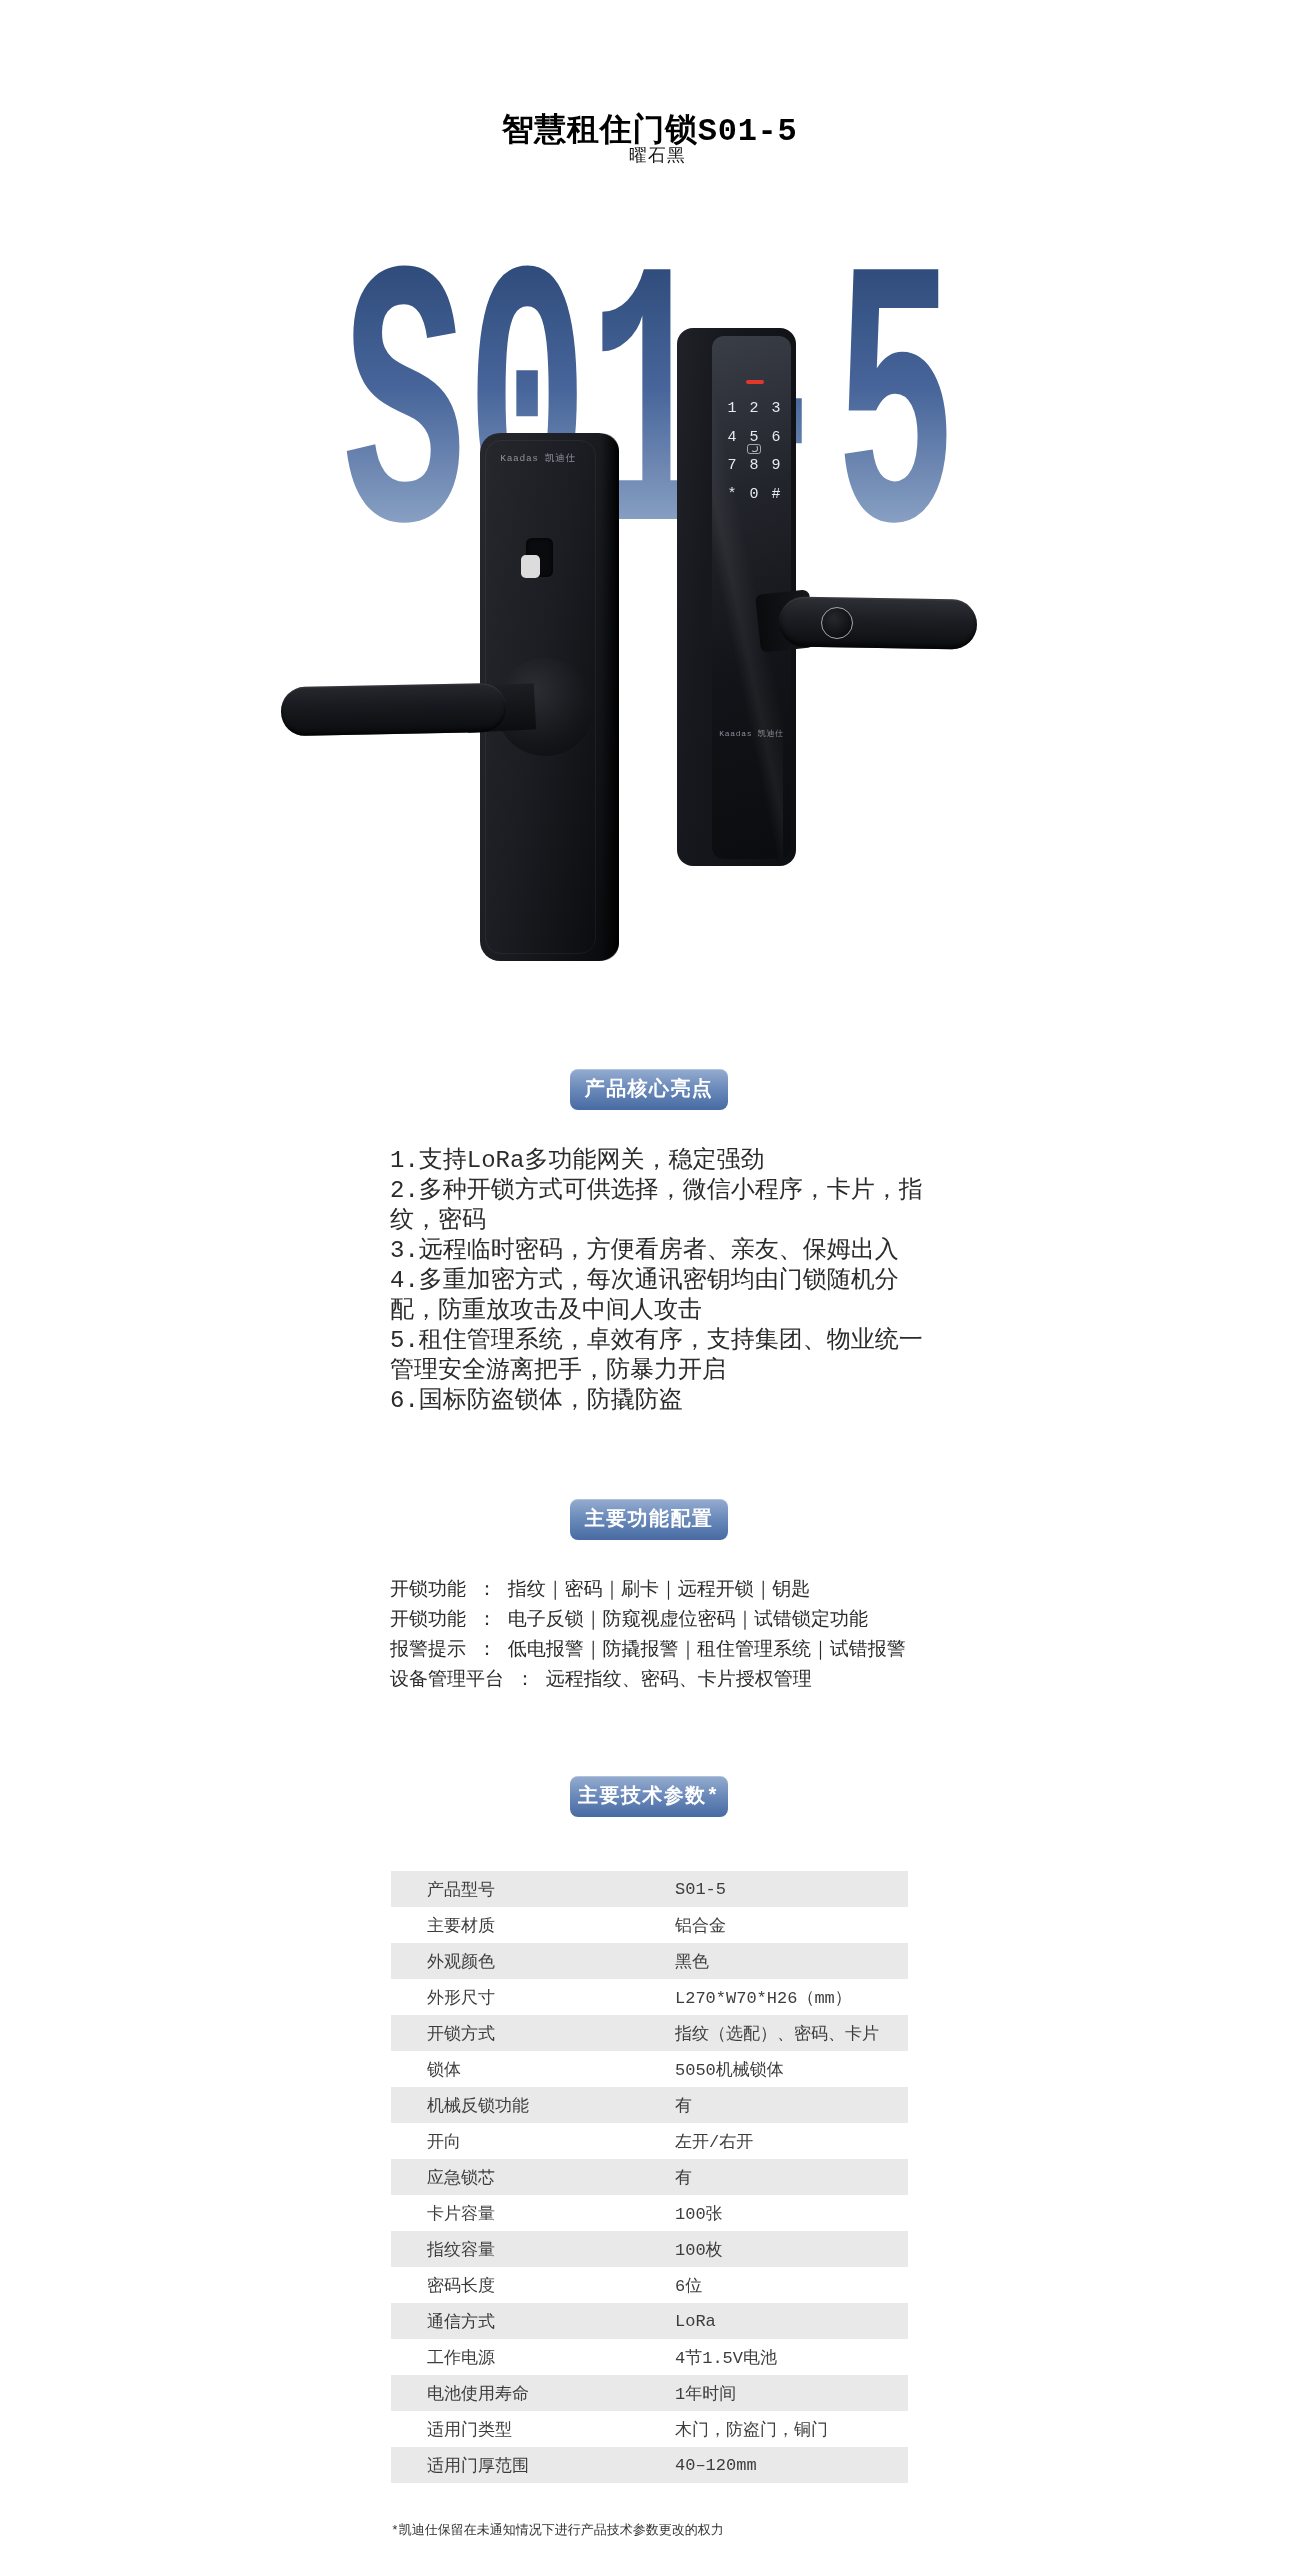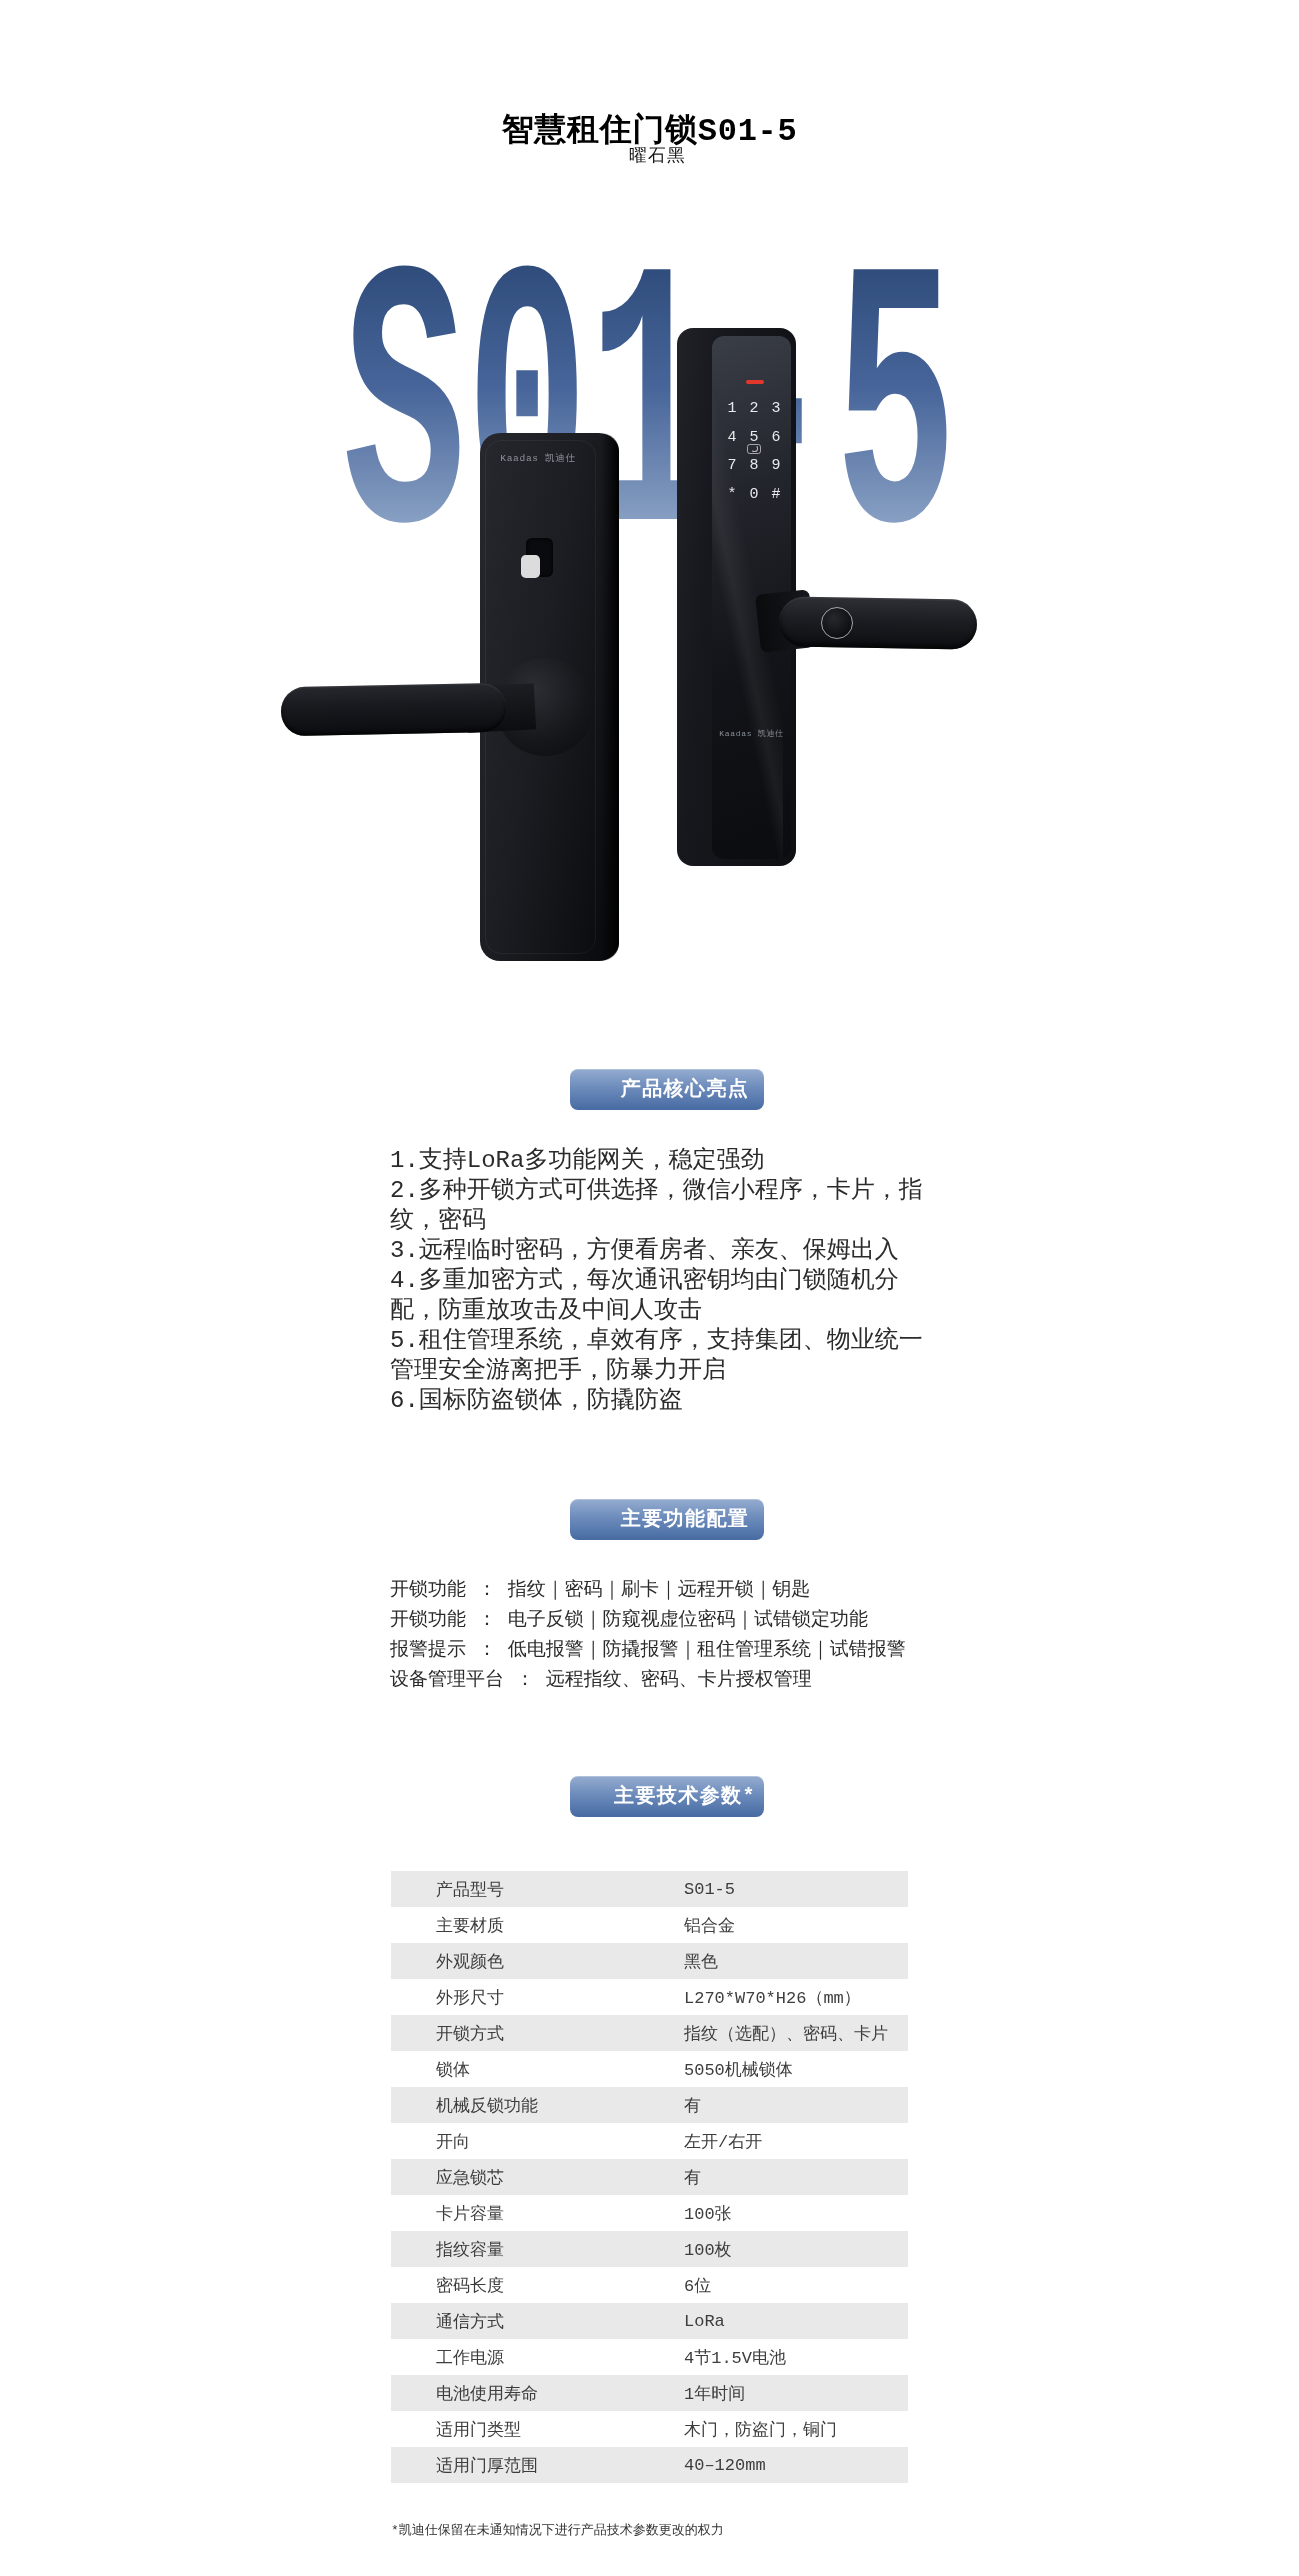--- a/index.html
+++ b/index.html
@@ -69,36 +69,36 @@
     transform:rotate(1deg);
     box-shadow:inset 0 1.4px 1.4px rgba(255,255,255,0.08),inset 0 -3.4px 5.4px rgba(0,0,0,0.7);}
   .fingerprint-ring{left:821px;top:607px;width:32px;height:32px;border-radius:50%;z-index:6;
     border:1.4px solid #a3a8ae;
     background:radial-gradient(circle at 40% 35%,#26282d,#0c0d10 75%);}
 
   
   .badge{position:absolute;left:570px;width:158px;height:41px;border-radius:8px;
     background:linear-gradient(180deg,#95accf 0%,#6d8cbc 45%,#466aa2 100%);
     box-shadow:inset 0 0.7px 0 rgba(255,255,255,0.35);
-    color:#fff;font-size:20px;font-weight:700;text-align:center;line-height:41px;letter-spacing:1.4px;padding-left:36px;}
+    color:#fff;font-size:20px;font-weight:700;text-align:center;line-height:41px;letter-spacing:1.4px;}
   .badge-1{top:1069px;}
   .badge-2{top:1499px;}
   .badge-3{top:1776px;}
 
   
   .features{position:absolute;left:390px;top:1146px;width:556px;
     font-size:24px;line-height:30px;color:#2b2b2b;}
   .functions{position:absolute;left:390px;top:1575px;width:582px;
     font-size:19px;line-height:30px;color:#2b2b2b;}
 
   
   .spec-table{position:absolute;left:391px;top:1871px;width:517px;font-size:17px;color:#3d3d3d;}
   .spec-row{height:36px;display:flex;align-items:center;}
   .spec-row:nth-of-type(odd){background:#e9e9e9;}
-  .spec-label{flex:none;width:248px;padding-left:45px;}
+  .spec-label{flex:none;width:248px;padding-left:36px;}
   .spec-value{flex:1;}
 
   .footnote{position:absolute;left:391px;top:2521px;width:517px;text-align:left;
     font-size:13px;color:#333;}
 </style>
 </head>
 <body>
 
 <div class="page">
 

